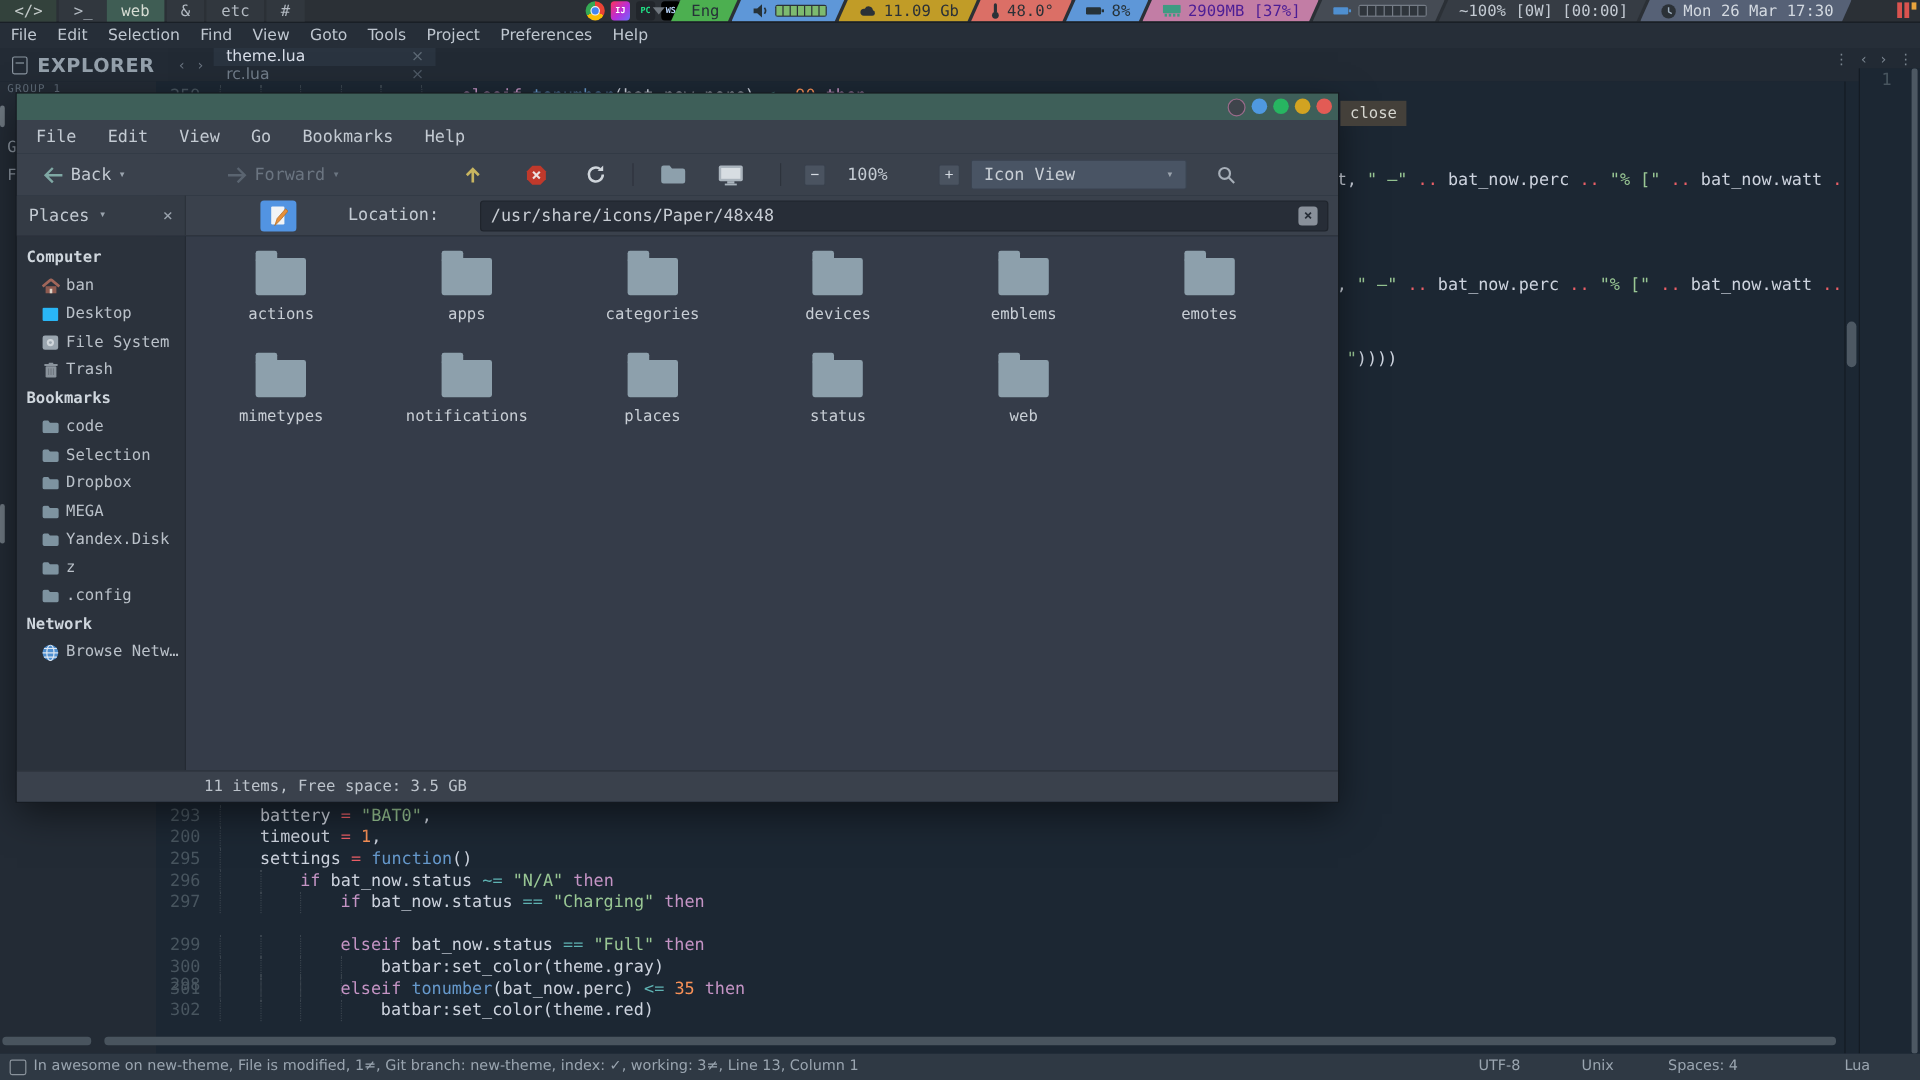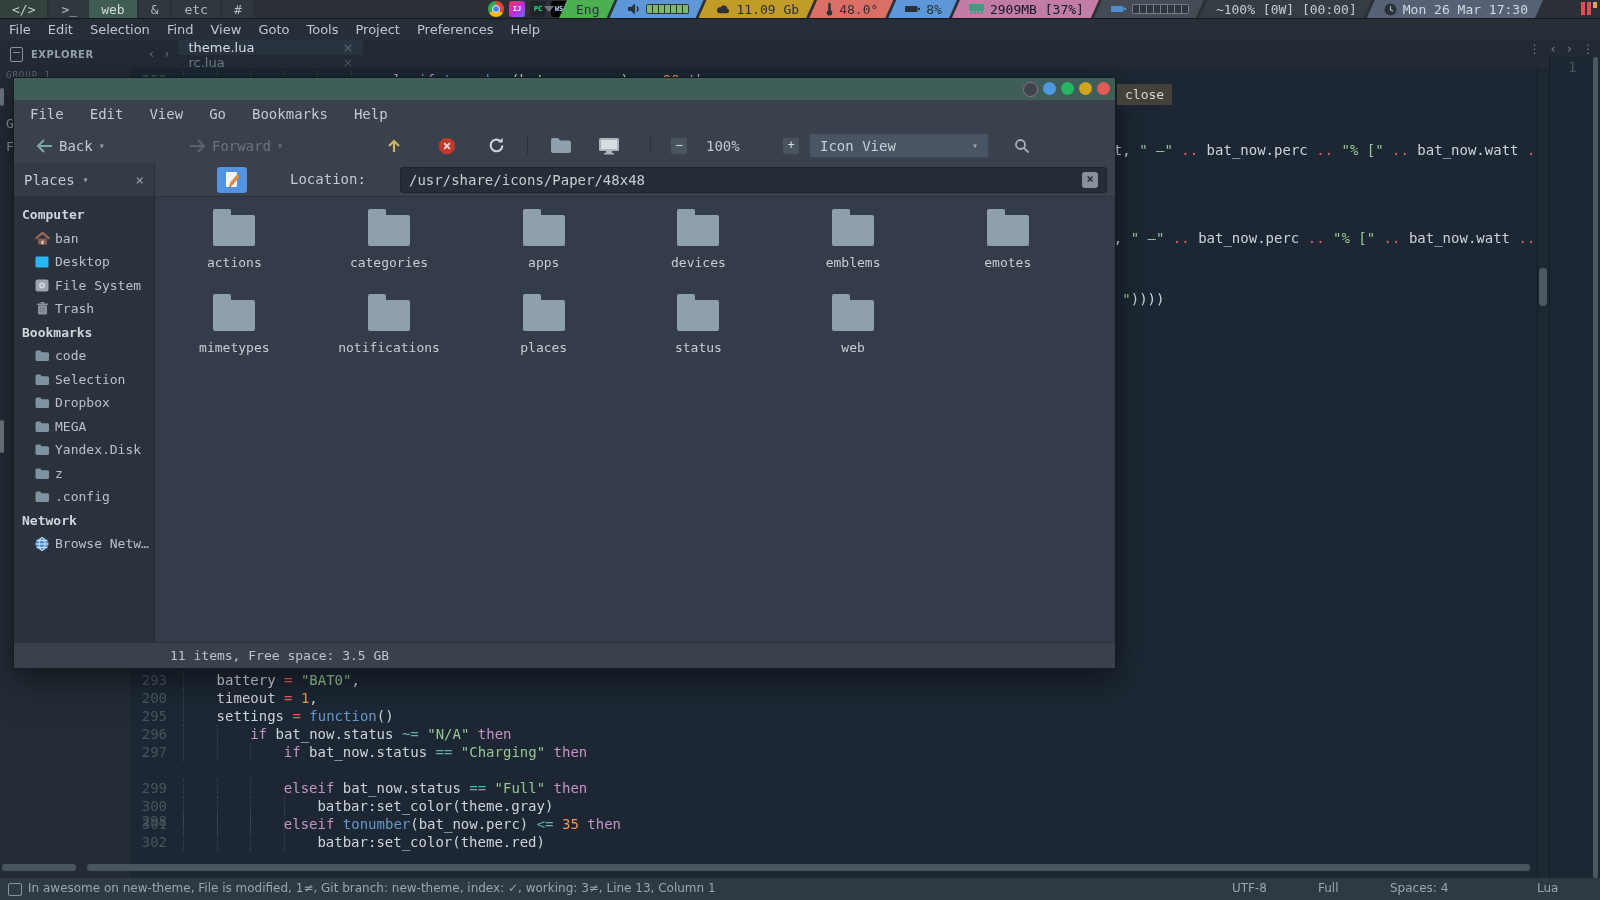--- a/index.html
+++ b/index.html
@@ -36,21 +36,21 @@
   .meter2 i{display:block;width:6px;height:8px;background:#2f353c;}
   #layout-ind{display:flex;gap:2px;align-items:flex-start;margin:0 3px 0 38px;height:14px;}
   #layout-ind i{display:block;width:4px;background:#d9534f;height:13px;}
   #layout-ind i.short{background:#e8a33d;height:6px;}
   
   #ed-menubar{position:absolute;left:0;top:19px;width:1600px;height:21px;background:#262e38;
               display:flex;align-items:center;gap:17px;padding-left:9px;font-size:13px;color:#bfc7d0;}
   #ed-menubar span{cursor:default;}
   #ed-tabrow{position:absolute;left:0;top:40px;width:1600px;height:28px;background:#222a34;display:flex;align-items:stretch;}
   #explorer-header{width:130px;display:flex;align-items:center;gap:8px;padding-left:10px;background:#232b35;
-                   color:#95a1ac;font-size:10px;font-weight:bold;letter-spacing:.5px;flex:0 0 auto;}
+                   color:#95a1ac;font-size:16px;font-weight:bold;letter-spacing:.5px;flex:0 0 auto;}
   #explorer-icon{width:11px;height:13px;border:1px solid #8a95a0;border-radius:2px;position:relative;}
   #explorer-icon::after{content:"";position:absolute;left:2px;right:2px;top:4px;border-top:1px solid #8a95a0;}
   .tabnav{display:flex;align-items:center;gap:8px;padding:0 8px;color:#6a7480;font-size:12px;}
   .tab{width:165px;display:flex;align-items:center;padding:0 10px;font-size:13px;color:#717d8a;}
   .tab .tlabel{flex:1;}
   .tab .tclose{color:#4d5864;font-size:13px;}
   .tab.active{background:#2a3440;color:#d8dee9;}
   .tab.active .tclose{color:#5d6975;}
   #tab-controls{position:absolute;right:2px;top:41px;display:flex;align-items:center;gap:9px;
                 color:#7a8590;font-size:12px;height:16px;padding-right:4px;}
@@ -192,21 +192,21 @@
         </div>
         <div class="seg" style="background: rgb(94, 151, 216); color: rgb(38, 50, 56);">
           <span class="icon">
             <svg width="15" height="8" viewBox="0 0 15 8">
               <rect x="0" y="1" width="12.5" height="6" rx="1" fill="#263238"></rect>
               <rect x="13" y="2.8" width="2" height="2.4" fill="#263238"></rect>
             </svg>
           </span>
           <span>8%</span>
         </div>
-        <div class="seg" style="background: rgb(194, 125, 165); color: #0f172a;">
+        <div class="seg" style="background: rgb(194, 125, 165); color: #4c1d95;">
           <span class="icon">
             <svg width="15" height="10" viewBox="0 0 15 10">
               <rect x="0" y="0" width="15" height="7" rx="1" fill="#3f9b82"></rect>
               <rect x="1.5" y="7.5" width="2" height="2.5" fill="#3f9b82"></rect>
               <rect x="5" y="7.5" width="2" height="2.5" fill="#3f9b82"></rect>
               <rect x="8.5" y="7.5" width="2" height="2.5" fill="#3f9b82"></rect>
               <rect x="12" y="7.5" width="2" height="2.5" fill="#3f9b82"></rect>
             </svg>
           </span>
           <span>2909MB [37%]</span>
@@ -321,21 +321,21 @@
 
   <div id="right-pane">
     <span class="g1">1</span>
     <div id="right-scroll"></div>
   </div>
 
   <div id="ed-status" class="sans">
     <span class="sicon"></span>
     <span class="sleft">In awesome on new-theme, File is modified, 1≠, Git branch: new-theme, index: ✓, working: 3≠, Line 13, Column 1</span>
   <span class="sr" style="left: 1232px;">UTF-8</span>
-      <span class="sr" style="left: 1318px;">Full</span>
+      <span class="sr" style="left: 1318px;">Unix</span>
       <span class="sr" style="left: 1390px;">Spaces: 4</span>
       <span class="sr" style="left: 1537px;">Lua</span>
     </div>
 
   <div id="fm">
     <div id="fm-titlebar" style="background: rgb(62, 95, 89);">
       <div id="fm-circles">
           <span class="circ" style="background: rgb(63, 68, 75); border: 1px solid rgb(155, 107, 139);"></span>
           <span class="circ" style="background: rgb(79, 153, 224);"></span>
           <span class="circ" style="background: rgb(39, 181, 97);"></span>
@@ -551,25 +551,25 @@
           </div>
         </div>
       <div id="fm-content">
         <div id="folder-grid">
             <div class="fitem">
               <div class="ficon"></div>
               <span class="flabel">actions</span>
             </div>
             <div class="fitem">
               <div class="ficon"></div>
+              <span class="flabel">apps</span>
+            </div>
+            <div class="fitem">
+              <div class="ficon"></div>
               <span class="flabel">categories</span>
-            </div>
-            <div class="fitem">
-              <div class="ficon"></div>
-              <span class="flabel">apps</span>
             </div>
             <div class="fitem">
               <div class="ficon"></div>
               <span class="flabel">devices</span>
             </div>
             <div class="fitem">
               <div class="ficon"></div>
               <span class="flabel">emblems</span>
             </div>
             <div class="fitem">

